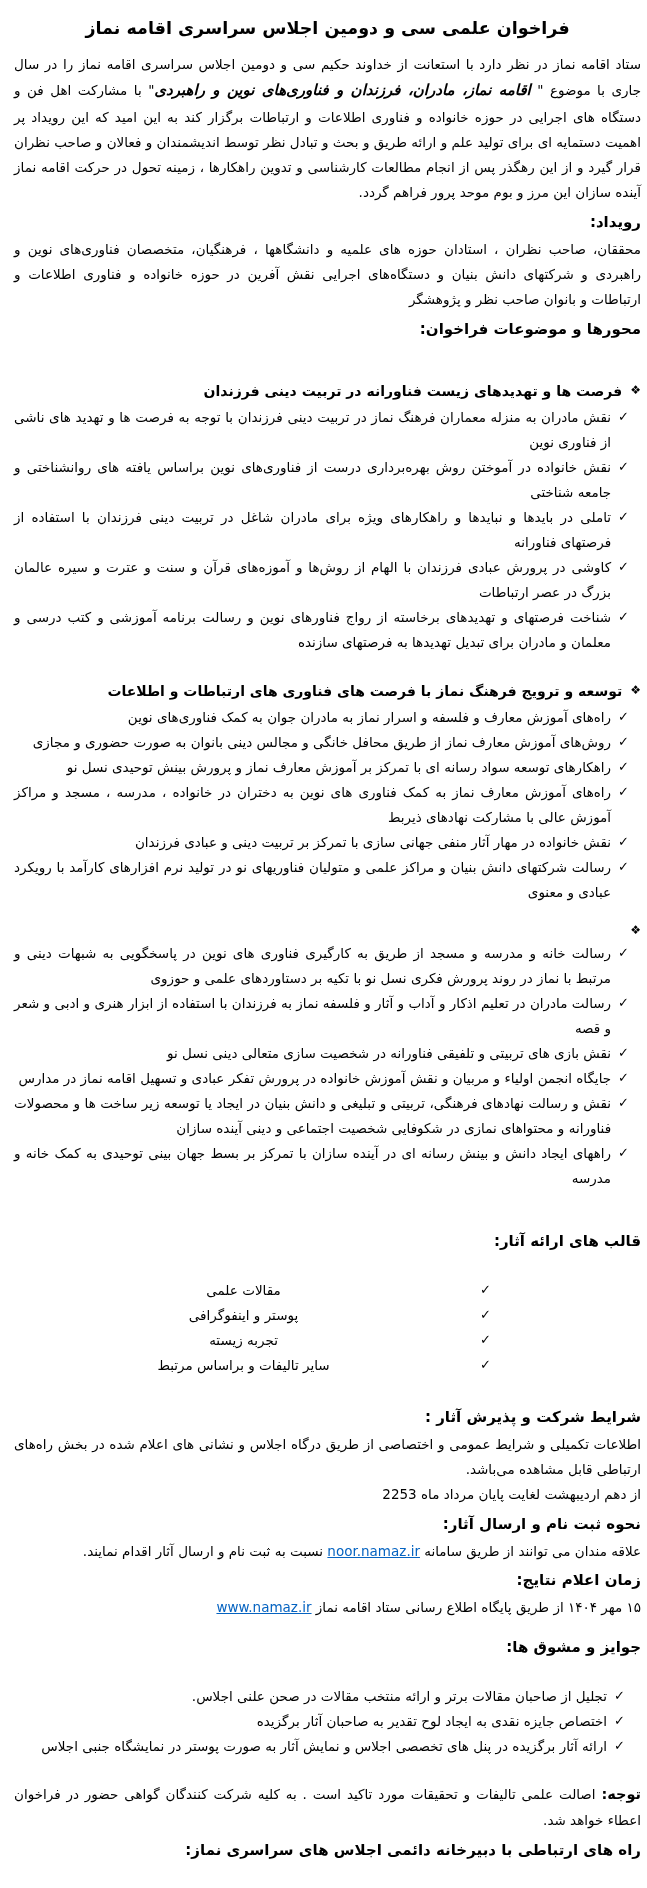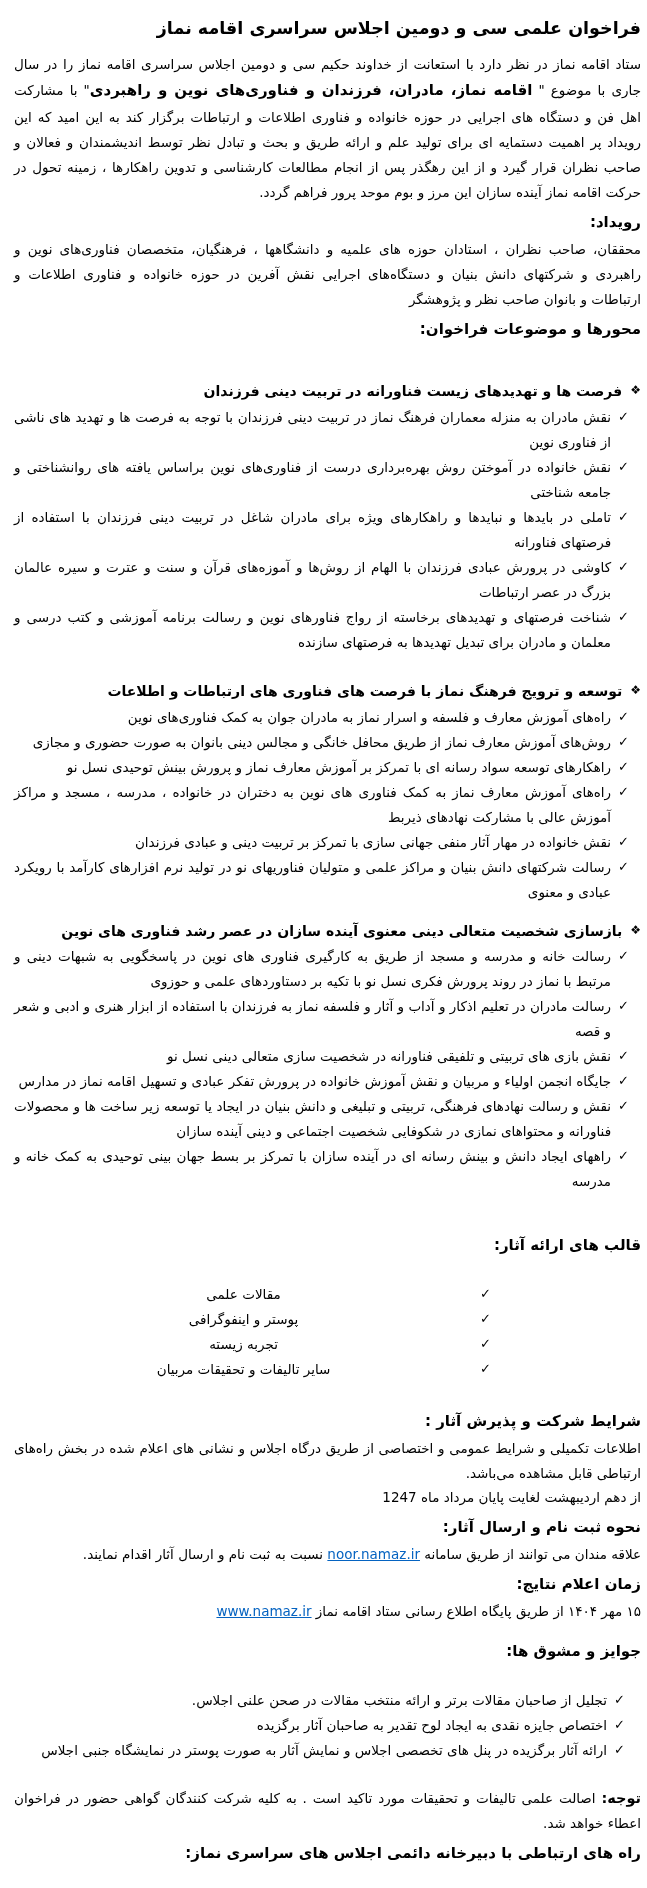--- a/index.html
+++ b/index.html
@@ -11,32 +11,33 @@
   .page{
     box-sizing:border-box;
     width:647px;
     min-height:1888px;
     padding:8px 6px 24px 14px;
     direction:rtl;
     font-size:13.5px;
     line-height:1.85;
   }
   .doc-title{
-    text-align:right;
+    text-align:center;
     font-size:17.5px;
     font-weight:bold;
     margin:4px 0 8px;
   }
   .para{
     text-align:justify;
     margin:0;
   }
   .topic-bold{
     font-weight:bold;
     font-size:15px;
+    font-style:italic;
   }
   .heading{
     font-size:15px;
     font-weight:bold;
     margin:4px 0 0;
   }
   .gap-sm{height:10px;}
   .gap-md{height:22px;}
   .gap-lg{height:34px;}
   .section-title{
@@ -158,21 +159,20 @@
         <span class="li-text">نقش خانواده در مهار آثار منفی جهانی سازی با تمرکز بر تربیت دینی و عبادی فرزندان</span>
       </li>
     <li>
         <span class="check">✓</span>
         <span class="li-text">رسالت شرکتهای دانش بنیان و مراکز علمی و متولیان فناوریهای نو در تولید نرم افزارهای کارآمد با رویکرد عبادی و معنوی</span>
       </li>
   </ul>
 
   <div class="section-title">
     <span class="diamond">❖</span>
-    <span>بازسازی شخصیت متعالی دینی معنوی آینده سازان در عصر رشد فناوری های نوین</span>
   </div>
   <ul class="checklist">
     <li>
         <span class="check">✓</span>
         <span class="li-text">رسالت خانه و مدرسه و مسجد از طریق به کارگیری فناوری های نوین در پاسخگویی به شبهات دینی و مرتبط با نماز در روند پرورش فکری نسل نو با تکیه بر دستاوردهای علمی و حوزوی</span>
       </li>
     <li>
         <span class="check">✓</span>
         <span class="li-text">رسالت مادران در تعلیم اذکار و آداب و آثار و فلسفه نماز به فرزندان با استفاده از ابزار هنری و ادبی و شعر و قصه</span>
       </li>
@@ -208,30 +208,30 @@
     <li>
         <span class="check">✓</span>
         <span class="li-text">پوستر و اینفوگرافی</span>
       </li>
     <li>
         <span class="check">✓</span>
         <span class="li-text">تجربه زیسته</span>
       </li>
     <li>
         <span class="check">✓</span>
-        <span class="li-text">سایر تالیفات و تحقیقات مربیان</span>
+        <span class="li-text">سایر تالیفات و براساس مرتبط</span>
       </li>
   </ul>
 
   <div class="gap-md"></div>
 
   <h2 class="heading">شرایط شرکت و پذیرش آثار :</h2>
   <p class="para">اطلاعات تکمیلی و شرایط عمومی و اختصاصی از طریق درگاه اجلاس و نشانی های اعلام شده در بخش راه‌های ارتباطی قابل مشاهده می‌باشد.</p>
 
-  <p class="para">از دهم اردیبهشت لغایت پایان مرداد ماه 1247</p>
+  <p class="para">از دهم اردیبهشت لغایت پایان مرداد ماه 2253</p>
 
   <h2 class="heading">نحوه ثبت نام و ارسال آثار:</h2>
   <p class="para"><span>علاقه مندان می توانند از طریق سامانه </span><a class="link">noor.namaz.ir</a><span> نسبت به ثبت نام و ارسال آثار اقدام نمایند.</span></p>
 
   <h2 class="heading">زمان اعلام نتایج:</h2>
   <p class="para"><span>۱۵ مهر ۱۴۰۴ از طریق پایگاه اطلاع رسانی ستاد اقامه نماز </span><a class="link">www.namaz.ir</a></p>
 
   <div class="gap-sm"></div>
 
   <h2 class="heading">جوایز و مشوق ها:</h2>

